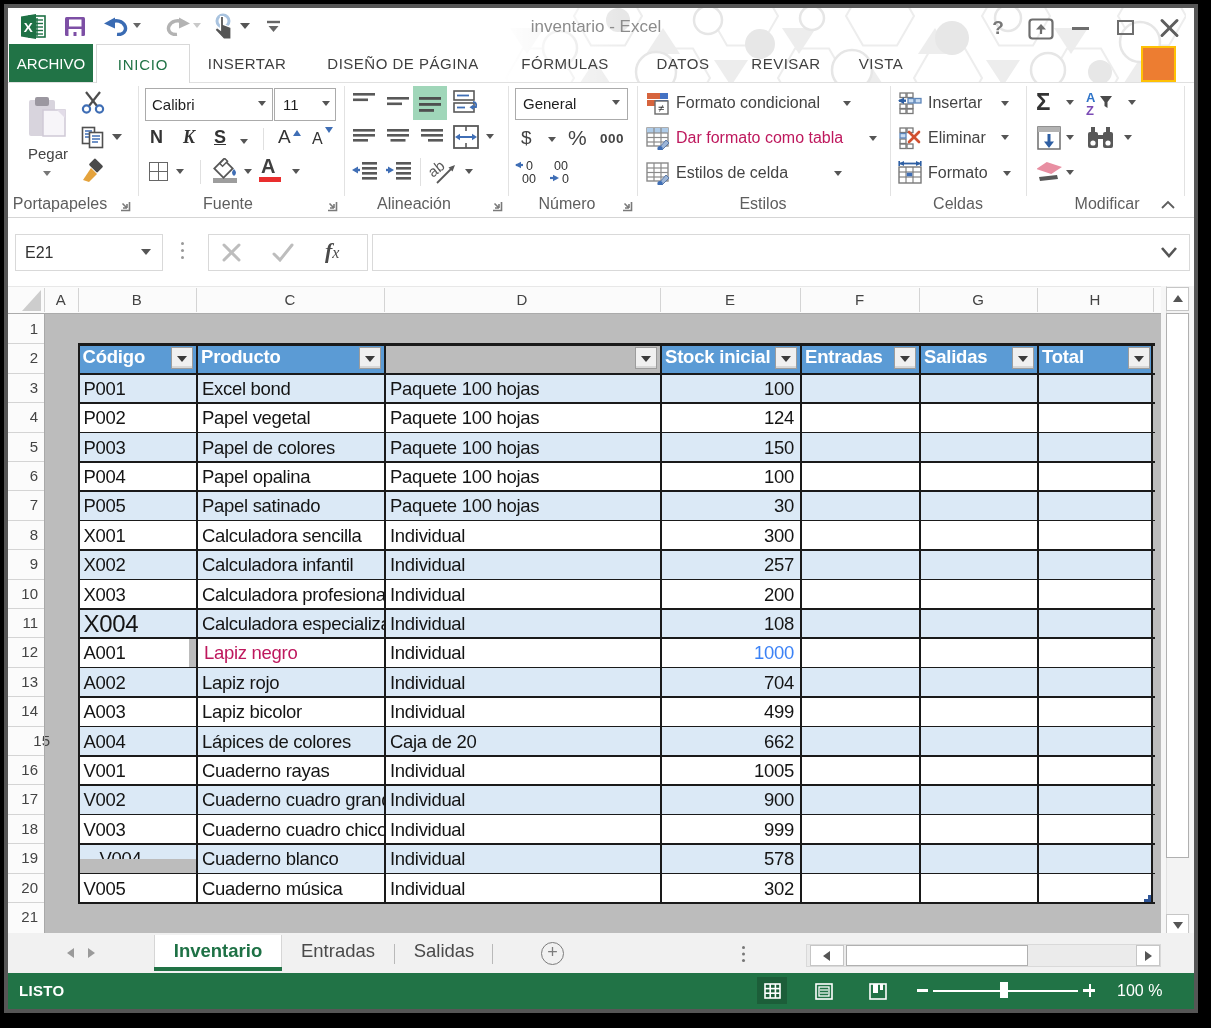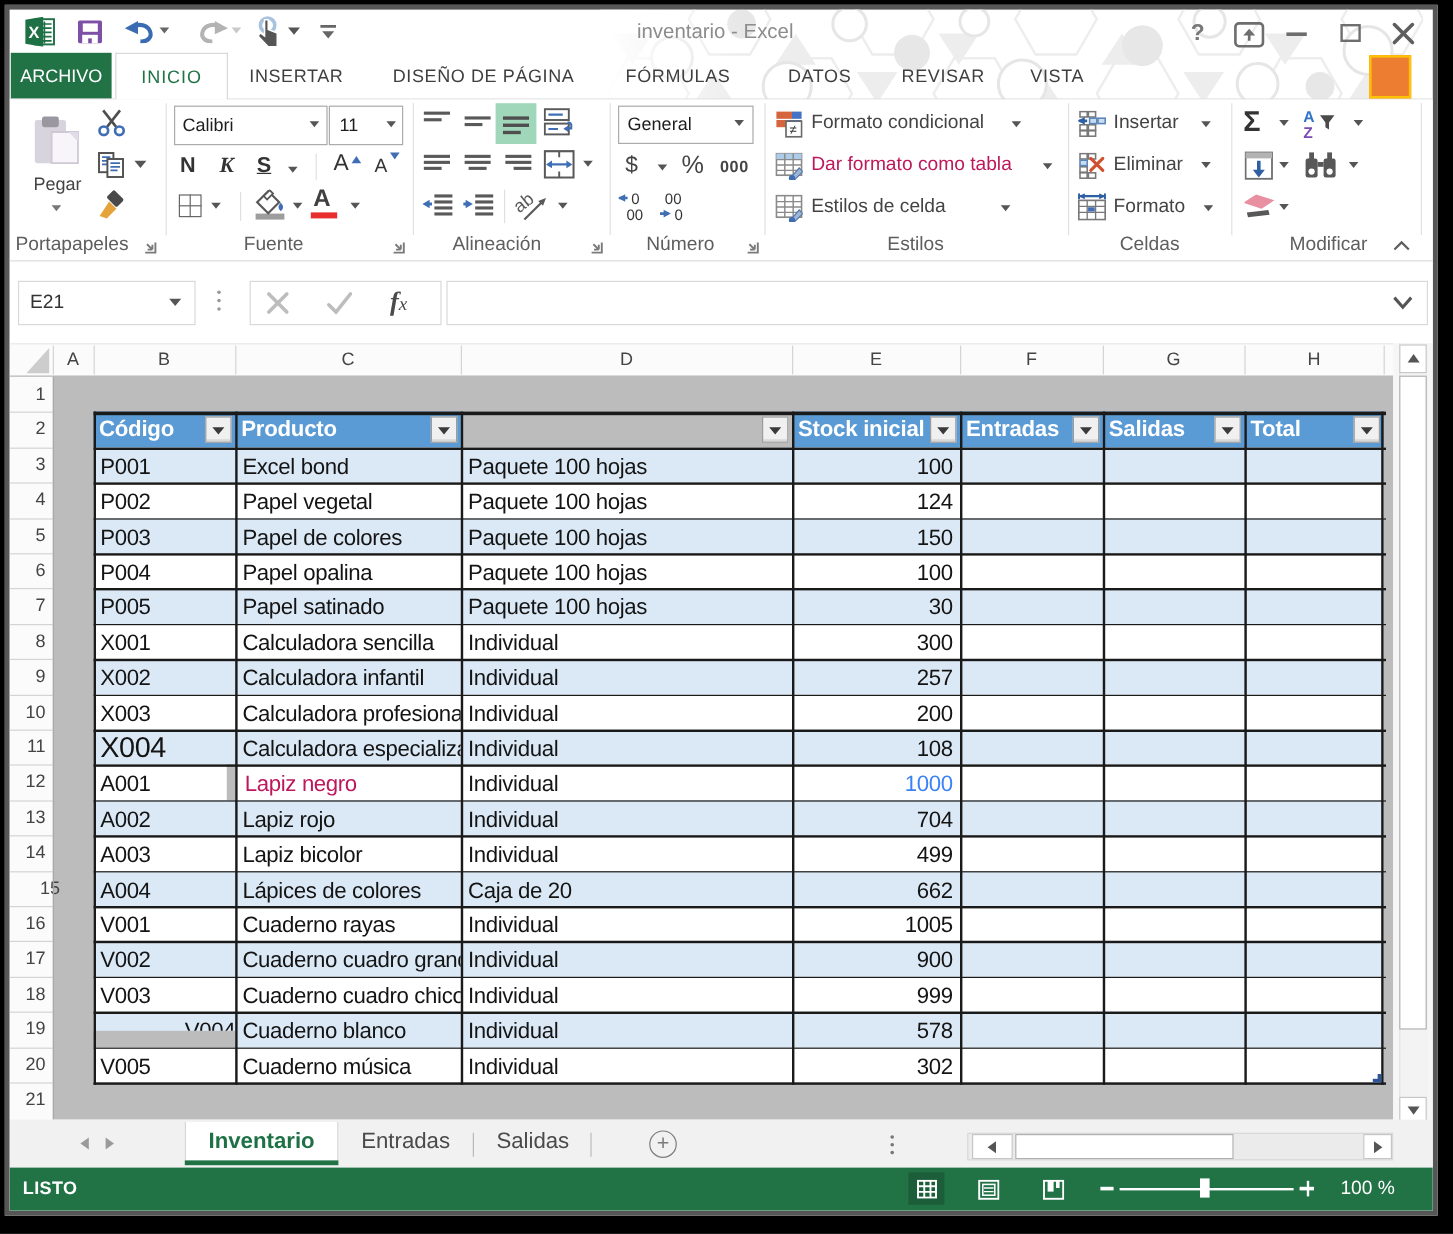--- a/index.html
+++ b/index.html
@@ -636,21 +636,21 @@
 <div class="ab" style="left:792px;top:776.4px;width:119px;height:29.4px;background:#dbe9f6;color:#141414;font-size:18.5px;letter-spacing:-0.3px;line-height:31.4px;overflow:hidden;white-space:nowrap;padding-left:6px;"></div>
 <div class="ab" style="left:911px;top:776.4px;width:118px;height:29.4px;background:#dbe9f6;color:#141414;font-size:18.5px;letter-spacing:-0.3px;line-height:31.4px;overflow:hidden;white-space:nowrap;padding-left:6px;"></div>
 <div class="ab" style="left:1029px;top:776.4px;width:116px;height:29.4px;background:#dbe9f6;color:#141414;font-size:18.5px;letter-spacing:-0.3px;line-height:31.4px;overflow:hidden;white-space:nowrap;padding-left:6px;"></div>
 <div class="ab" style="left:69.5px;top:805.8px;width:118.5px;height:29.4px;background:#fff;color:#141414;font-size:18.5px;letter-spacing:-0.3px;line-height:31.4px;overflow:hidden;white-space:nowrap;padding-left:6px;">V003</div>
 <div class="ab" style="left:188px;top:805.8px;width:188px;height:29.4px;background:#fff;color:#141414;font-size:18.5px;letter-spacing:-0.3px;line-height:31.4px;overflow:hidden;white-space:nowrap;padding-left:6px;">Cuaderno cuadro chico</div>
 <div class="ab" style="left:376px;top:805.8px;width:276px;height:29.4px;background:#fff;color:#141414;font-size:18.5px;letter-spacing:-0.3px;line-height:31.4px;overflow:hidden;white-space:nowrap;padding-left:6px;">Individual</div>
 <div class="ab" style="left:652px;top:805.8px;width:140px;height:29.4px;background:#fff;color:#141414;font-size:18.5px;letter-spacing:-0.3px;line-height:31.4px;overflow:hidden;white-space:nowrap;text-align:right;padding-right:6px;">999</div>
 <div class="ab" style="left:792px;top:805.8px;width:119px;height:29.4px;background:#fff;color:#141414;font-size:18.5px;letter-spacing:-0.3px;line-height:31.4px;overflow:hidden;white-space:nowrap;padding-left:6px;"></div>
 <div class="ab" style="left:911px;top:805.8px;width:118px;height:29.4px;background:#fff;color:#141414;font-size:18.5px;letter-spacing:-0.3px;line-height:31.4px;overflow:hidden;white-space:nowrap;padding-left:6px;"></div>
 <div class="ab" style="left:1029px;top:805.8px;width:116px;height:29.4px;background:#fff;color:#141414;font-size:18.5px;letter-spacing:-0.3px;line-height:31.4px;overflow:hidden;white-space:nowrap;padding-left:6px;"></div>
-<div class="ab" style="left:69.5px;top:835.2px;width:118.5px;height:16px;background:#dbe9f6;color:#141414;font-size:18.5px;letter-spacing:-0.3px;line-height:31.4px;overflow:hidden;white-space:nowrap;padding-left:4px;text-align:right;">V004</div>
+<div class="ab" style="left:69.5px;top:835.2px;width:118.5px;height:16px;background:#dbe9f6;color:#141414;font-size:18.5px;letter-spacing:-0.3px;line-height:31.4px;overflow:hidden;white-space:nowrap;padding-left:22px;">V004</div>
 <div class="ab" style="left:188px;top:835.2px;width:188px;height:29.4px;background:#dbe9f6;color:#141414;font-size:18.5px;letter-spacing:-0.3px;line-height:31.4px;overflow:hidden;white-space:nowrap;padding-left:6px;">Cuaderno blanco</div>
 <div class="ab" style="left:376px;top:835.2px;width:276px;height:29.4px;background:#dbe9f6;color:#141414;font-size:18.5px;letter-spacing:-0.3px;line-height:31.4px;overflow:hidden;white-space:nowrap;padding-left:6px;">Individual</div>
 <div class="ab" style="left:652px;top:835.2px;width:140px;height:29.4px;background:#dbe9f6;color:#141414;font-size:18.5px;letter-spacing:-0.3px;line-height:31.4px;overflow:hidden;white-space:nowrap;text-align:right;padding-right:6px;">578</div>
 <div class="ab" style="left:792px;top:835.2px;width:119px;height:29.4px;background:#dbe9f6;color:#141414;font-size:18.5px;letter-spacing:-0.3px;line-height:31.4px;overflow:hidden;white-space:nowrap;padding-left:6px;"></div>
 <div class="ab" style="left:911px;top:835.2px;width:118px;height:29.4px;background:#dbe9f6;color:#141414;font-size:18.5px;letter-spacing:-0.3px;line-height:31.4px;overflow:hidden;white-space:nowrap;padding-left:6px;"></div>
 <div class="ab" style="left:1029px;top:835.2px;width:116px;height:29.4px;background:#dbe9f6;color:#141414;font-size:18.5px;letter-spacing:-0.3px;line-height:31.4px;overflow:hidden;white-space:nowrap;padding-left:6px;"></div>
 <div class="ab" style="left:69.5px;top:864.6px;width:118.5px;height:29.4px;background:#fff;color:#141414;font-size:18.5px;letter-spacing:-0.3px;line-height:31.4px;overflow:hidden;white-space:nowrap;padding-left:6px;">V005</div>
 <div class="ab" style="left:188px;top:864.6px;width:188px;height:29.4px;background:#fff;color:#141414;font-size:18.5px;letter-spacing:-0.3px;line-height:31.4px;overflow:hidden;white-space:nowrap;padding-left:6px;">Cuaderno música</div>
 <div class="ab" style="left:376px;top:864.6px;width:276px;height:29.4px;background:#fff;color:#141414;font-size:18.5px;letter-spacing:-0.3px;line-height:31.4px;overflow:hidden;white-space:nowrap;padding-left:6px;">Individual</div>
 <div class="ab" style="left:652px;top:864.6px;width:140px;height:29.4px;background:#fff;color:#141414;font-size:18.5px;letter-spacing:-0.3px;line-height:31.4px;overflow:hidden;white-space:nowrap;text-align:right;padding-right:6px;">302</div>

